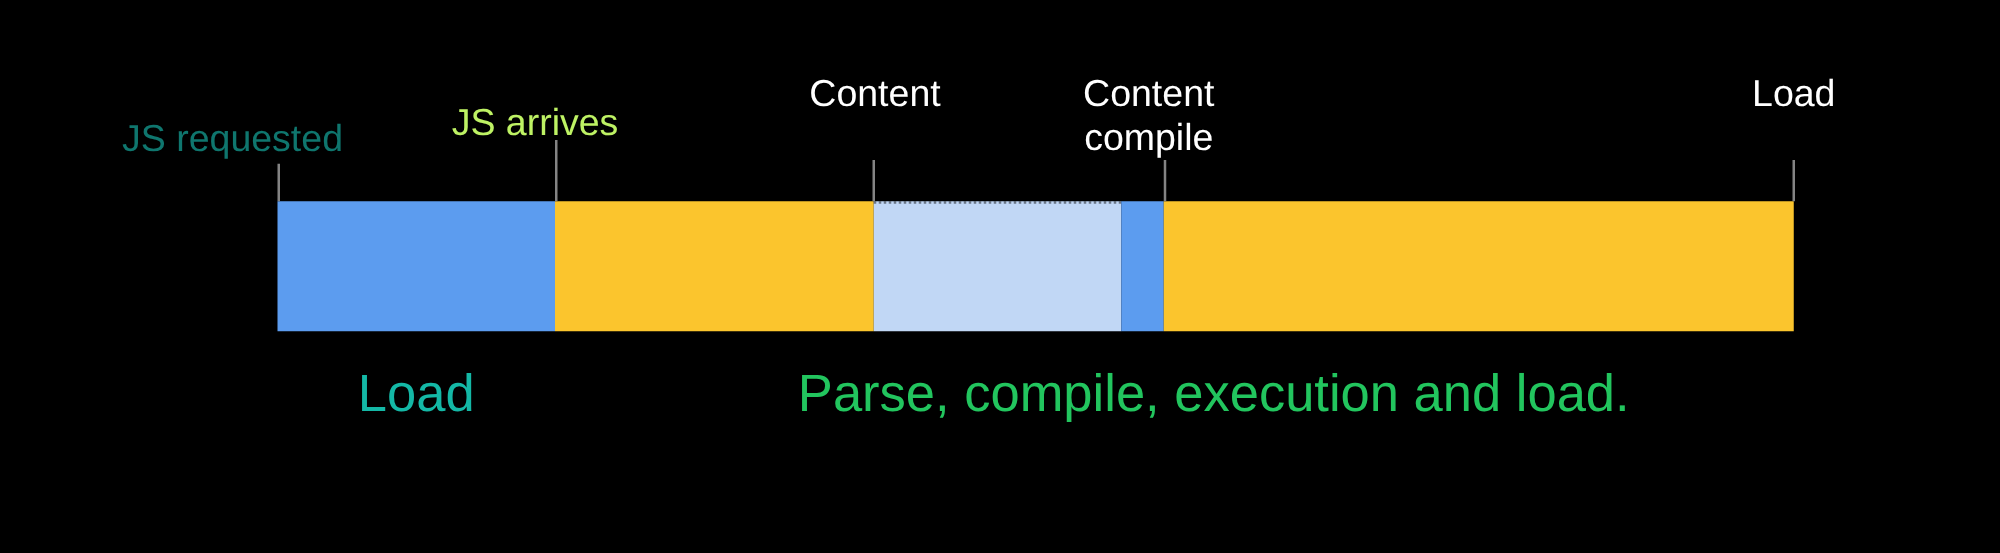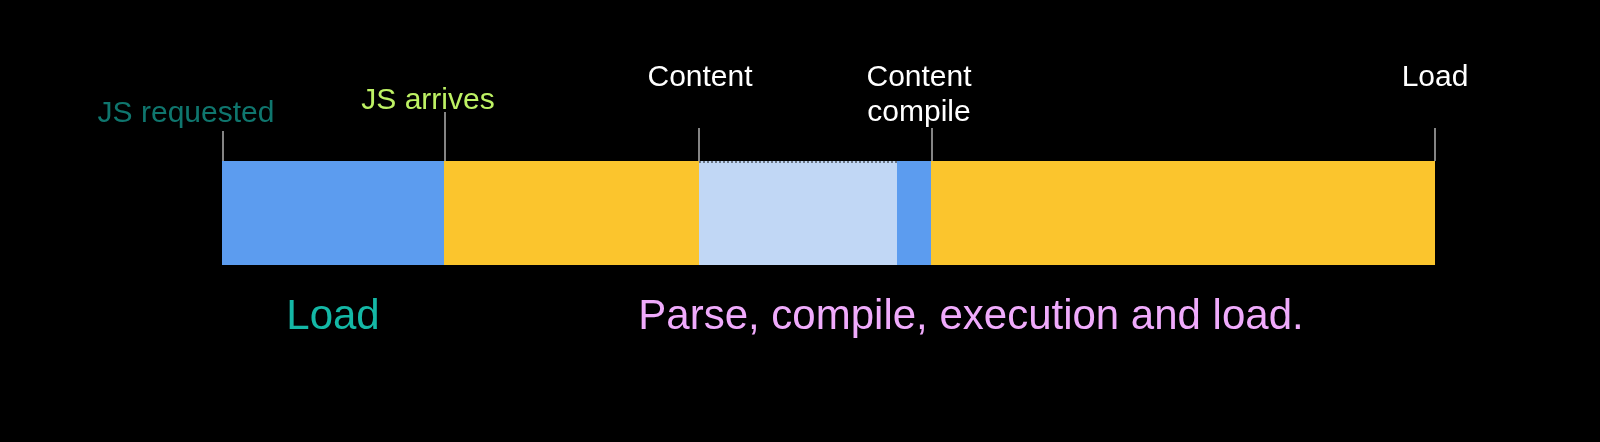--- a/index.html
+++ b/index.html
@@ -61,15 +61,15 @@
         <span>compile</span>
       </div>
       <div class="tick" style="left: 931px; top: 128px; height: 33px; background: rgb(132, 132, 132);"></div>
       <div class="m-label" style="left: 1435px; top: 58px; color: rgb(255, 255, 255);">
         <span>Load</span>
       </div>
       <div class="tick" style="left: 1434px; top: 128px; height: 33px; background: rgb(132, 132, 132);"></div>
     </div>
   <div id="captions">
       <div class="caption" style="left: 333px; top: 292px; color: #14b8a6;">Load</div>
-      <div class="caption" style="left: 971px; top: 292px; color: #f0abfc;">Parse, compile, execution and load.</div>
+      <div class="caption" style="left: 971px; top: 292px; color: #22c55e;">Parse, compile, execution and load.</div>
     </div>
 </div>
 
 </body></html>

